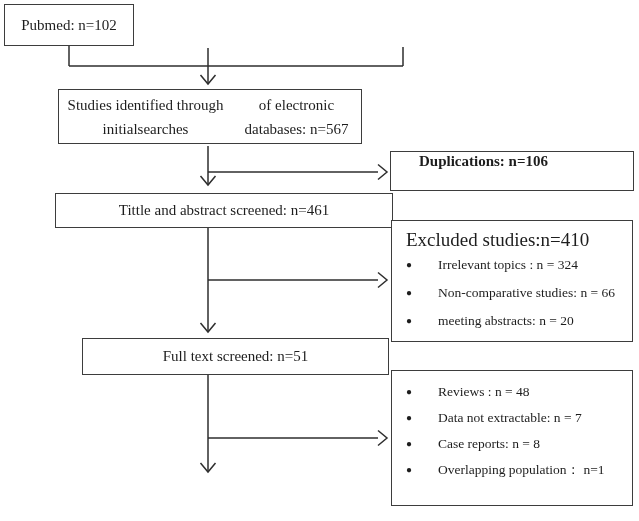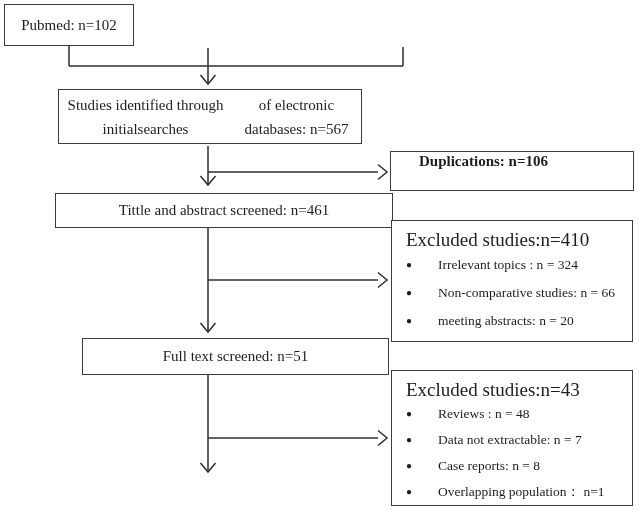--- a/index.html
+++ b/index.html
@@ -145,21 +145,20 @@
         <span>meeting abstracts: n = 20</span>
       </li>
     </ul>
   </div>
 
   <div class="box center b-fulltext">
     <span>Full text screened: n=51</span>
   </div>
 
   <div class="box b-excluded2">
-    <div class="ex-title">Excluded studies:n=43</div>
     <ul class="ex-list">
       <li class="ex-item">
         <span class="bullet">●</span>
         <span>Reviews : n = 48</span>
       </li>
       <li class="ex-item">
         <span class="bullet">●</span>
         <span>Data not extractable: n = 7</span>
       </li>
       <li class="ex-item">

